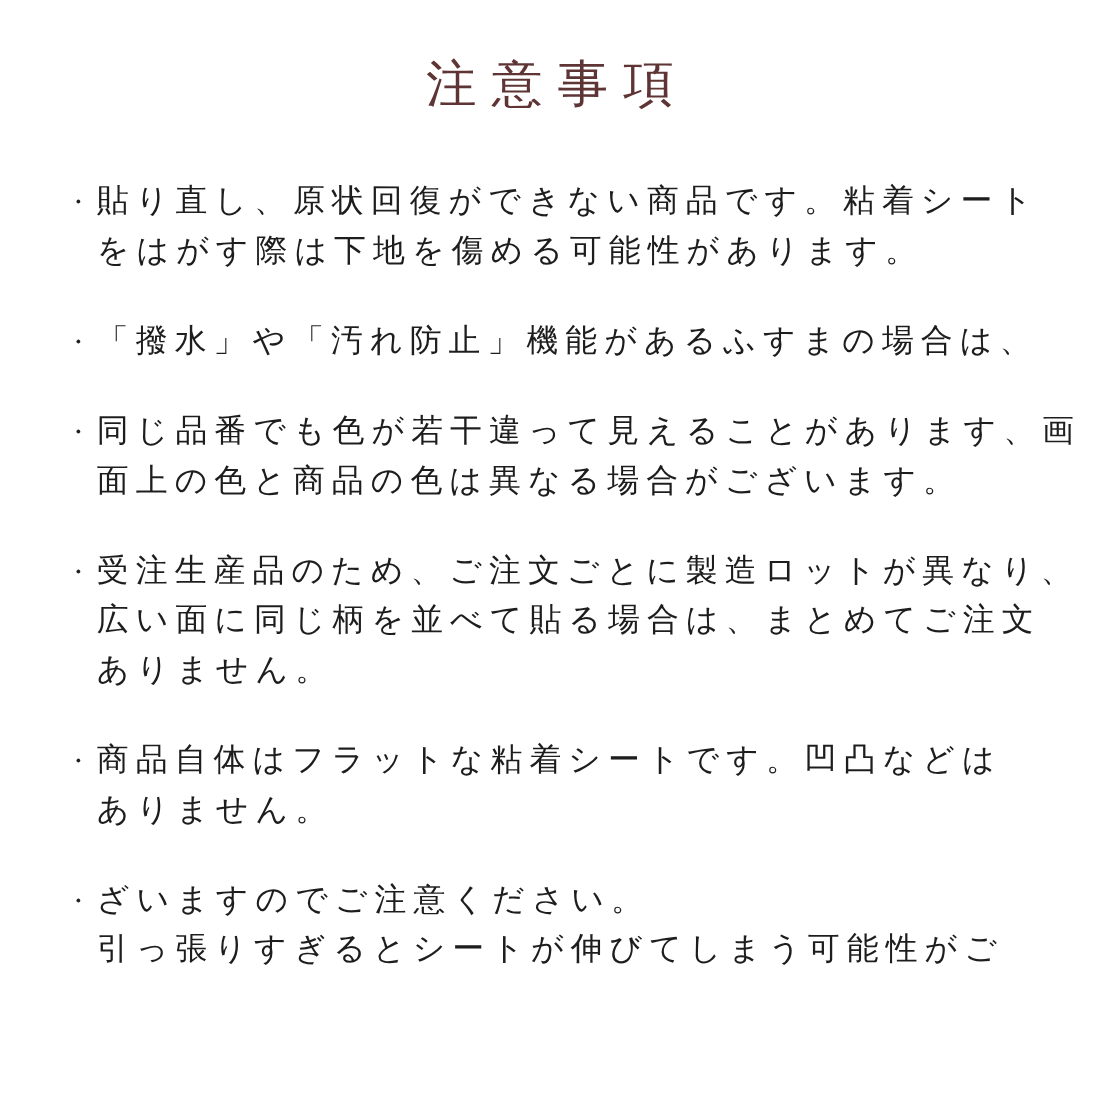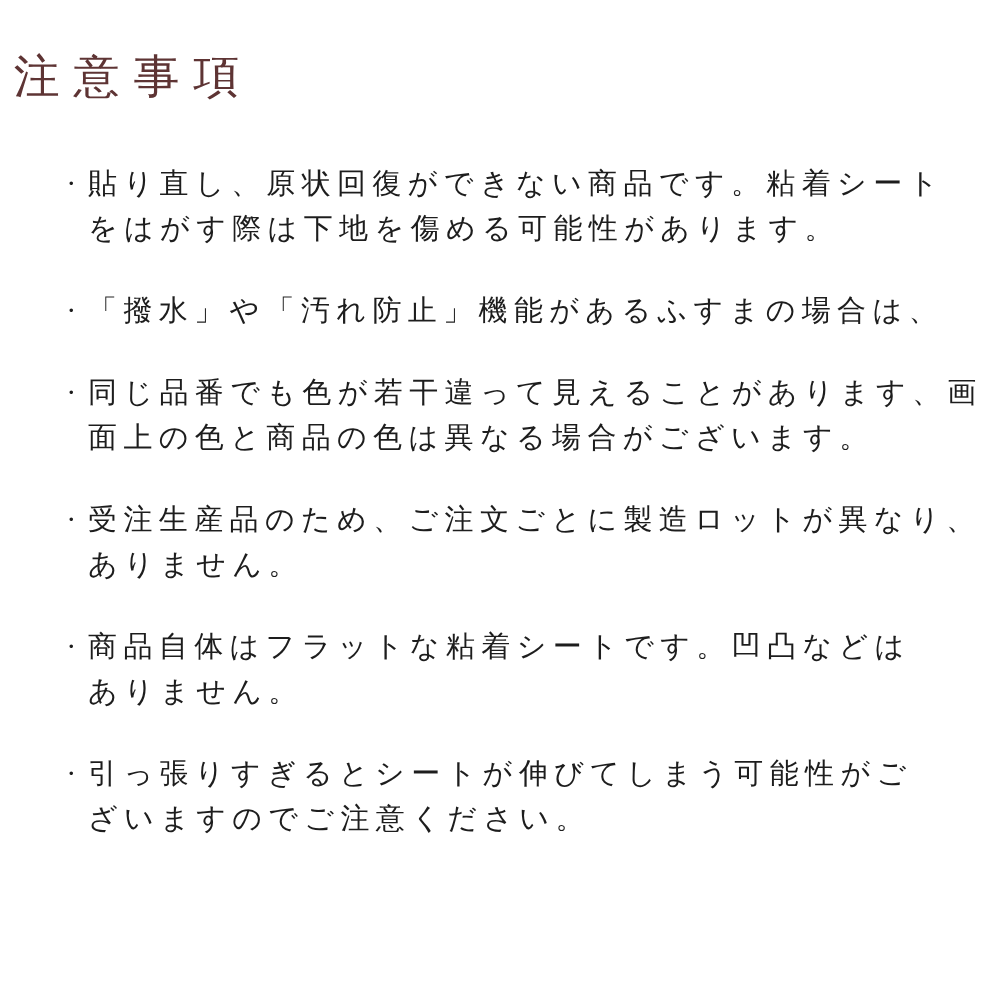--- a/index.html
+++ b/index.html
@@ -10,20 +10,21 @@
     font-family: "Liberation Sans", "DejaVu Sans", sans-serif;
     overflow: hidden;
   }
   .page {
     width: 1000px;
     height: 1000px;
     padding-top: 48px;
     background: #ffffff;
   }
   .page-title {
+    text-align: center;
     font-size: 46px;
     line-height: 56px;
     font-weight: 500;
     letter-spacing: 0.30em;
     text-indent: 0.30em; 
     color: #5e3434;
   }
   .notes-list {
     list-style: none;
     margin: 57px 40px 0 60px;
@@ -70,26 +71,26 @@
     <span class="note-lines"><span class="note-line">「撥水」や「汚れ防止」機能があるふすまの場合は、</span></span>
   </li>
 
   <li class="note-item">
     <span class="bullet">・</span>
     <span class="note-lines"><span class="note-line">同じ品番でも色が若干違って見えることがあります、画</span><span class="note-line">面上の色と商品の色は異なる場合がございます。</span></span>
   </li>
 
   <li class="note-item">
     <span class="bullet">・</span>
-    <span class="note-lines"><span class="note-line">受注生産品のため、ご注文ごとに製造ロットが異なり、</span><span class="note-line">ありません。</span></span>
+    <span class="note-lines"><span class="note-line">受注生産品のため、ご注文ごとに製造ロットが異なり、</span><span class="note-line">広い面に同じ柄を並べて貼る場合は、まとめてご注文</span><span class="note-line">ありません。</span></span>
   </li>
 
   <li class="note-item">
     <span class="bullet">・</span>
     <span class="note-lines"><span class="note-line">商品自体はフラットな粘着シートです。凹凸などは</span><span class="note-line">ありません。</span></span>
   </li>
 
   <li class="note-item">
     <span class="bullet">・</span>
-    <span class="note-lines"><span class="note-line">引っ張りすぎるとシートが伸びてしまう可能性がご</span><span class="note-line">ざいますのでご注意ください。</span></span>
+    <span class="note-lines"><span class="note-line">ざいますのでご注意ください。</span><span class="note-line">引っ張りすぎるとシートが伸びてしまう可能性がご</span></span>
   </li>
 </ul>
 </main>
 
 </body></html>

